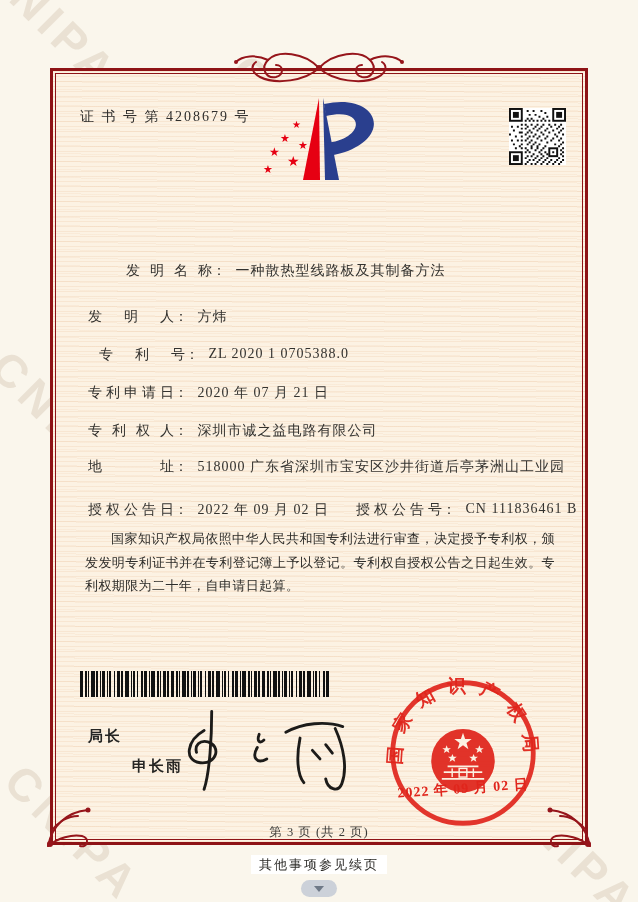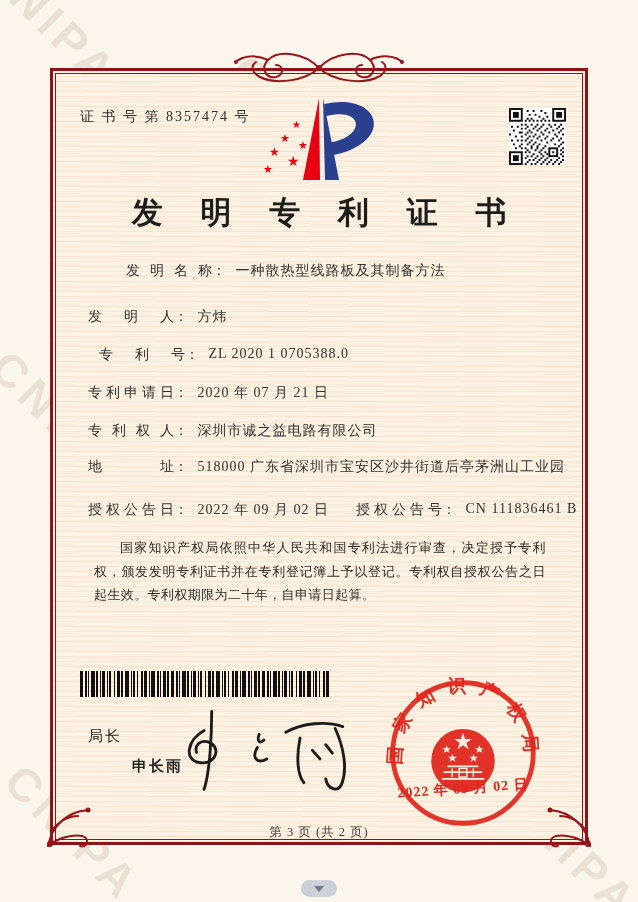--- a/index.html
+++ b/index.html
@@ -31,26 +31,26 @@
   
   .field{position:absolute;left:88px;font-size:14px;color:#33322f;}
   .flabel{display:inline-block;width:86px;text-align:justify;text-align-last:justify;vertical-align:top;}
   .fcolon{display:inline-block;vertical-align:top;}
   .fvalue{display:inline-block;margin-left:6px;vertical-align:top;letter-spacing:1px;}
   .addr2{position:absolute;left:182px;top:480px;font-size:14px;letter-spacing:1px;color:#33322f;}
   .grant-right{position:absolute;left:356px;top:501px;font-size:14px;color:#33322f;}
   
   .notice{position:absolute;left:84px;top:526px;width:472px;font-size:13px;
           line-height:23.5px;text-align:justify;letter-spacing:0.4px;color:#2d2c29;}
-  .notice p{margin:10px;text-indent:2em;}
+  .notice p{margin:1px;text-indent:2em;}
   
   .barcode{position:absolute;left:80px;top:671px;}
   
   .role{position:absolute;left:88px;top:727px;font-family:"Liberation Sans",sans-serif;
-        font-weight:normal;font-size:15px;letter-spacing:2px;color:#262624;text-align:right;}
+        font-weight:bold;font-size:15px;letter-spacing:2px;color:#262624;text-align:right;}
   .dname{position:absolute;left:104px;top:757px;font-family:"Liberation Sans",sans-serif;
         font-weight:bold;font-size:15px;letter-spacing:2px;color:#262624;margin-left:28px;}
   .sig{position:absolute;left:168px;top:698px;}
   
   .seal{position:absolute;left:386px;top:676px;width:154px;height:154px;}
   .seal-date{position:absolute;left:380px;top:780px;width:166px;text-align:center;
              color:#e0251c;font-size:14px;font-weight:bold;letter-spacing:1px;
              transform:rotate(-4deg);}
   
   .page-ind{position:absolute;left:0;top:824px;width:638px;text-align:center;
@@ -111,21 +111,21 @@
       <path d="M6,46 C10,26 24,12 46,10"></path>
       <path d="M6,46 C16,38 30,34 40,36 C48,38 46,48 38,46"></path>
       <path d="M10,30 C16,22 26,16 36,16"></path>
     </g>
     <g fill="#96151b" transform="scale(-1,1) translate(-52,0)">
         <circle cx="46" cy="10" r="2.5"></circle>
         <circle cx="8" cy="44" r="3"></circle>
       </g>
   </svg>
 
-  <div class="cert-no">证 书 号 第 8357474 号</div>
+  <div class="cert-no">证 书 号 第 4208679 号</div>
 
   <svg class="logo" width="160" height="90" viewBox="0 0 160 90">
     <polygon points="76,4 60,86 77,86" fill="#e60012"></polygon>
     <polygon points="80,4 82,86 96,86" fill="#2a3f8e"></polygon>
     <path d="M81,10 C132,-2 152,40 102,58 C95,60.5 88,61.5 83,61.5 L82,49 C122,46 124,12 83,22 Z" fill="#2a3f8e"></path>
     <g fill="#e60012" font-family="'DejaVu Sans',sans-serif">
       <text x="49" y="34" font-size="10">★</text>
       <text x="37" y="48" font-size="11">★</text>
       <text x="55" y="55" font-size="11">★</text>
       <text x="26" y="62" font-size="12">★</text>
@@ -174,21 +174,20 @@
                M8 22h1v1H8z M10 22h1v1h-1z M15 22h1v1h-1z M18 22h1v1h-1z M27 22h1v1h-1z
                M12 23h1v1h-1z M16 23h1v1h-1z M19 23h1v1h-1z M26 23h1v1h-1z
                M9 24h1v1H9z M11 24h1v1h-1z M14 24h1v1h-1z M17 24h1v1h-1z M27 24h1v1h-1z
                M8 25h1v1H8z M13 25h1v1h-1z M16 25h1v1h-1z M19 25h1v1h-1z M25 25h1v1h-1z
                M10 26h1v1h-1z M12 26h1v1h-1z M15 26h1v1h-1z M18 26h1v1h-1z M21 26h1v1h-1z M24 26h1v1h-1z M27 26h1v1h-1z
                M9 27h1v1H9z M14 27h1v1h-1z M17 27h1v1h-1z M20 27h1v1h-1z M23 27h1v1h-1z M26 27h1v1h-1z
                M8 28h1v1H8z M11 28h1v1h-1z M13 28h1v1h-1z M16 28h1v1h-1z M19 28h1v1h-1z M22 28h1v1h-1z M25 28h1v1h-1z"></path>
     </g>
   </svg>
 
-  <div class="title">发 明 专 利 证 书</div>
 
   <div class="field" style="top:262px;margin-left:38px;">
     <span class="flabel">发明名称</span><span class="fcolon">：</span>
     <span class="fvalue">一种散热型线路板及其制备方法</span>
   </div>
   <div class="field" style="top:308px;">
     <span class="flabel">发明人</span><span class="fcolon">：</span>
     <span class="fvalue">方炜</span>
   </div>
   <div class="field" style="top:346px;margin-left:11px;">
@@ -259,17 +258,20 @@
       <rect x="60" y="99" width="40" height="1.8" fill="#fcf2e3"></rect>
       <rect x="58" y="106" width="44" height="1.8" fill="#fcf2e3"></rect>
       <rect x="76" y="96" width="8" height="9" fill="none" stroke="#fcf2e3" stroke-width="1.5"></rect>
       <rect x="68" y="96" width="1.5" height="9" fill="#fcf2e3"></rect>
       <rect x="90" y="96" width="1.5" height="9" fill="#fcf2e3"></rect>
     </g>
   </svg>
   <div class="seal-date">2022 年 09 月 02 日</div>
 
   <div class="page-ind">第 3 页 (共 2 页)</div>
+  <div class="cont-note">
+    <span>其他事项参见续页</span>
+  </div>
   <div class="expand-btn">
     <span class="tri"></span>
   </div>
 
 </div>
 
 </body></html>

